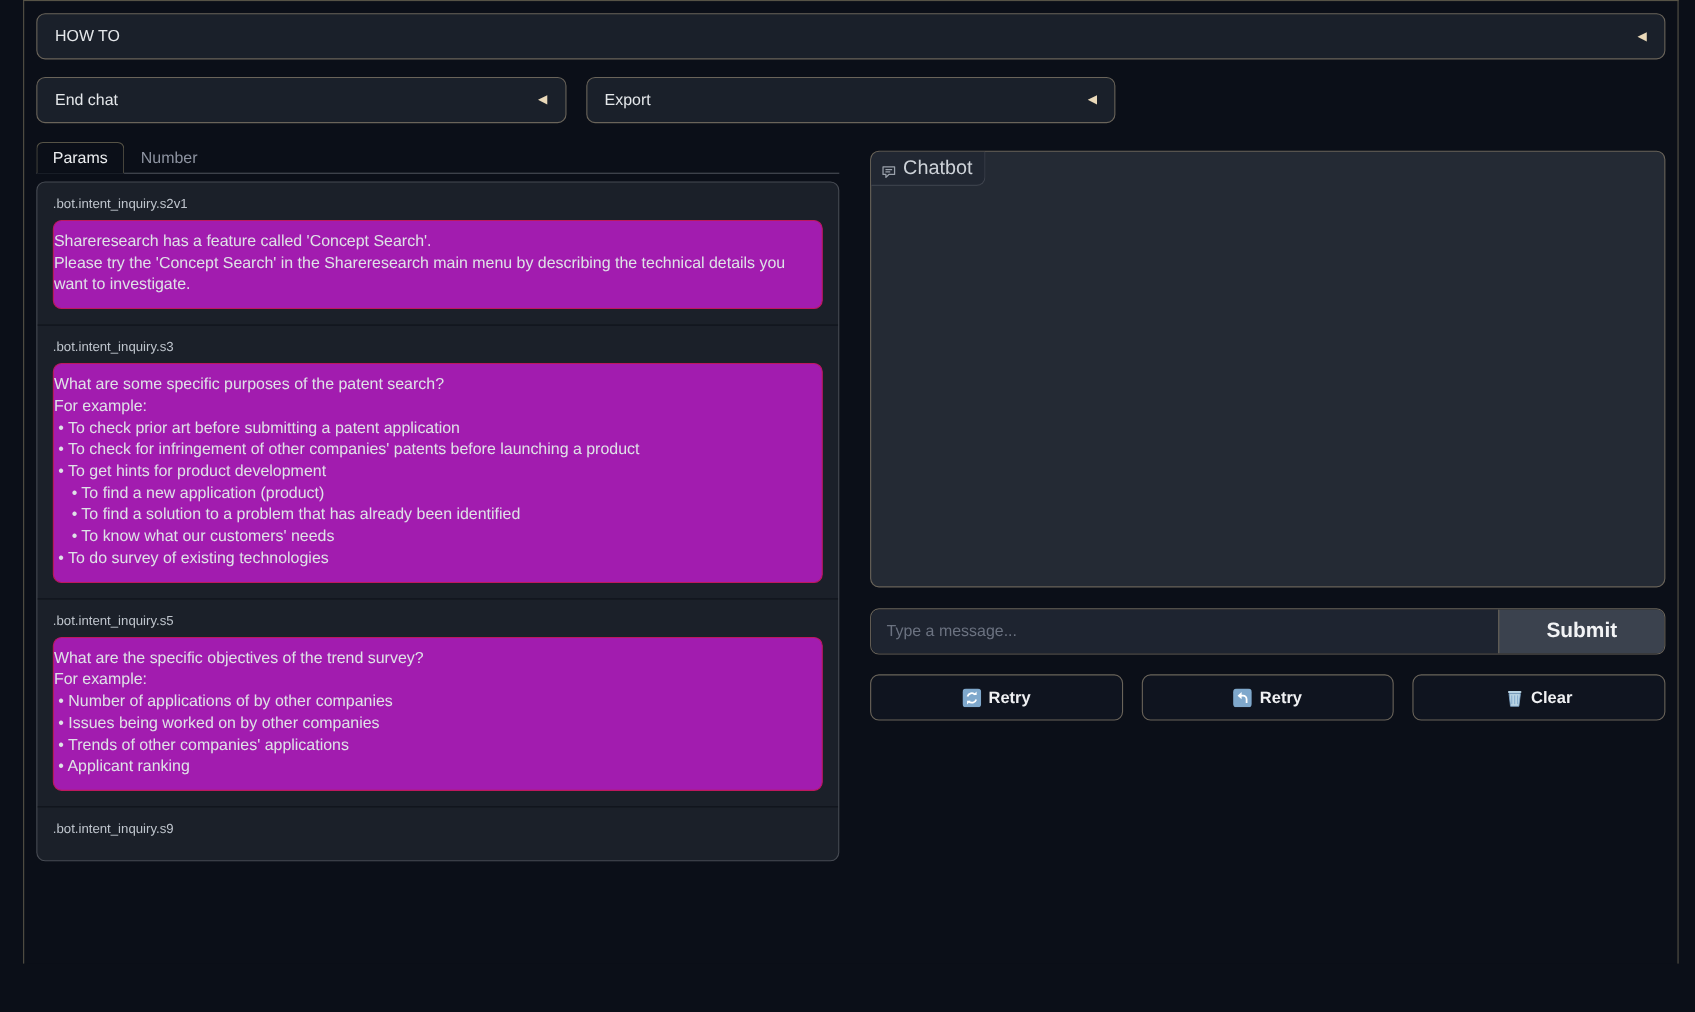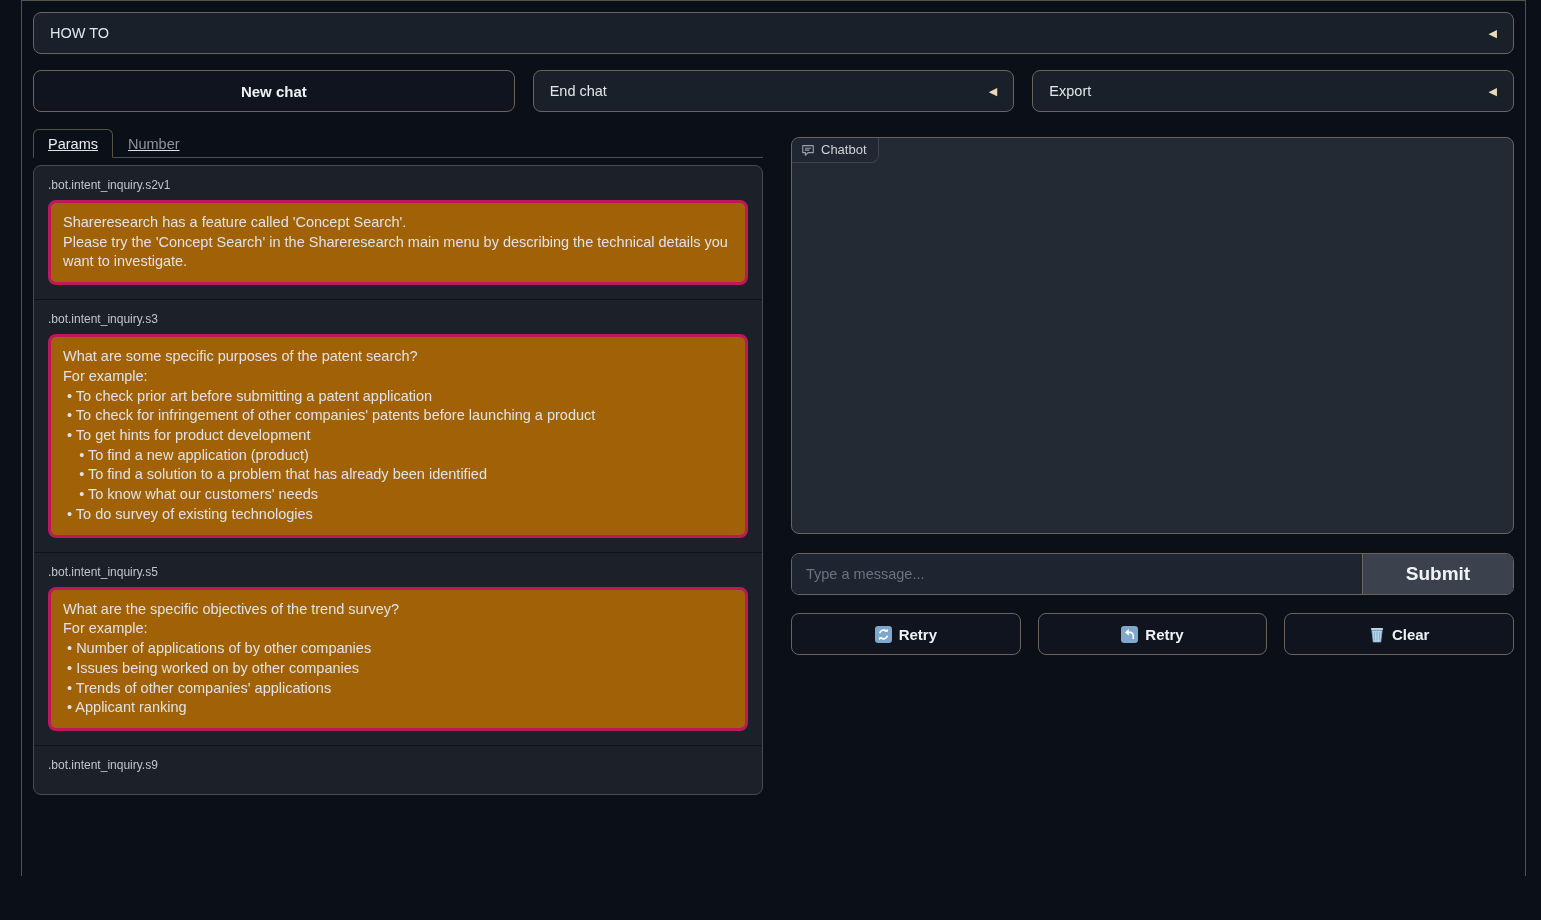--- a/index.html
+++ b/index.html
@@ -63,21 +63,21 @@
     cursor:pointer; display:flex; align-items:center; justify-content:center;
     gap:7px;
   }
 
   
   .columns { display:flex; gap:28px; }
   .left-col { width:730px; flex:none; }
   .right-col { flex:1; padding-top:8px; }
 
   
-  .subtabs { display:flex; align-items:flex-start; border-bottom:1px solid #4a4f58;text-decoration:underline; }
+  .subtabs { display:flex; align-items:flex-start; border-bottom:1px solid #4a4f58; }
   .sub-tab {
     height:29px; padding:0 14px;
     display:flex; align-items:center;
     font-size:14.5px; color:#8d93a0; cursor:pointer;
     background:transparent; border:1px solid transparent;
     border-radius:6px 6px 0 0; margin-bottom:-1px;
   }
   .sub-tab.active {
     background:#0b0f18; border:1px solid #565346;
     border-bottom:1px solid #0b0f18; color:#eceef0;
@@ -86,40 +86,40 @@
   
   .group {
     margin-top:7px;
     border:1px solid #474b53; border-radius:8px;
     background:#1b2029; overflow:hidden;
   }
   .field-block { padding:12px 14px 14px 14px; }
   .field-block + .field-block { border-top:1px solid #0e1219; }
   .field-label { font-size:12px; color:#bfc5cd; margin-bottom:8px; }
   .field-textarea {
-    border:3px solid #be185d; border-radius:8px;
-    background:#a16207; padding:10px 12px;
+    border:1px solid #be185d; border-radius:8px;
+    background:#a21caf; padding:10px 0;
     font-size:14.5px; line-height:1.36; color:#dfe2e7;
     white-space:pre-wrap; min-height:40px; cursor:text;
   }
 
   
   .chat-panel {
     height:397px; background:#242a34;
     border:1px solid #6a645a; border-radius:8px;
     position:relative;
   }
   .chat-label-tag {
     position:absolute; top:0; left:0;
     display:flex; align-items:flex-end; gap:6px;
     padding:4px 11px 5px 9px;
     background:#212732;
     border-right:1px solid #3e434d; border-bottom:1px solid #3e434d;
     border-radius:8px 0 8px 0;
-    font-size:13px; color:#cdd2d8;
+    font-size:18px; color:#cdd2d8;
   }
   .msg-row {
     margin-top:19px; height:42px;
     display:flex; border:1px solid #6a645a; border-radius:8px;
     overflow:hidden;
   }
   .msg-input {
     flex:1; background:#1e2430; border:none; outline:none;
     padding:0 14px; font-size:14.5px; color:#ffffff;
     font-family:"Liberation Sans", sans-serif;
@@ -144,23 +144,20 @@
 
 
   <div class="tab-content">
 
     <div class="accordion howto">
       <span>HOW TO</span>
       <span class="arrow icon">◀</span>
     </div>
 
     <div class="row3">
-      <button class="btn-plain">
-        <span>New chat</span>
-      </button>
       <div class="accordion">
         <span>End chat</span>
         <span class="arrow icon">◀</span>
       </div>
       <div class="accordion">
         <span>Export</span>
         <span class="arrow icon">◀</span>
       </div>
     </div>
 

